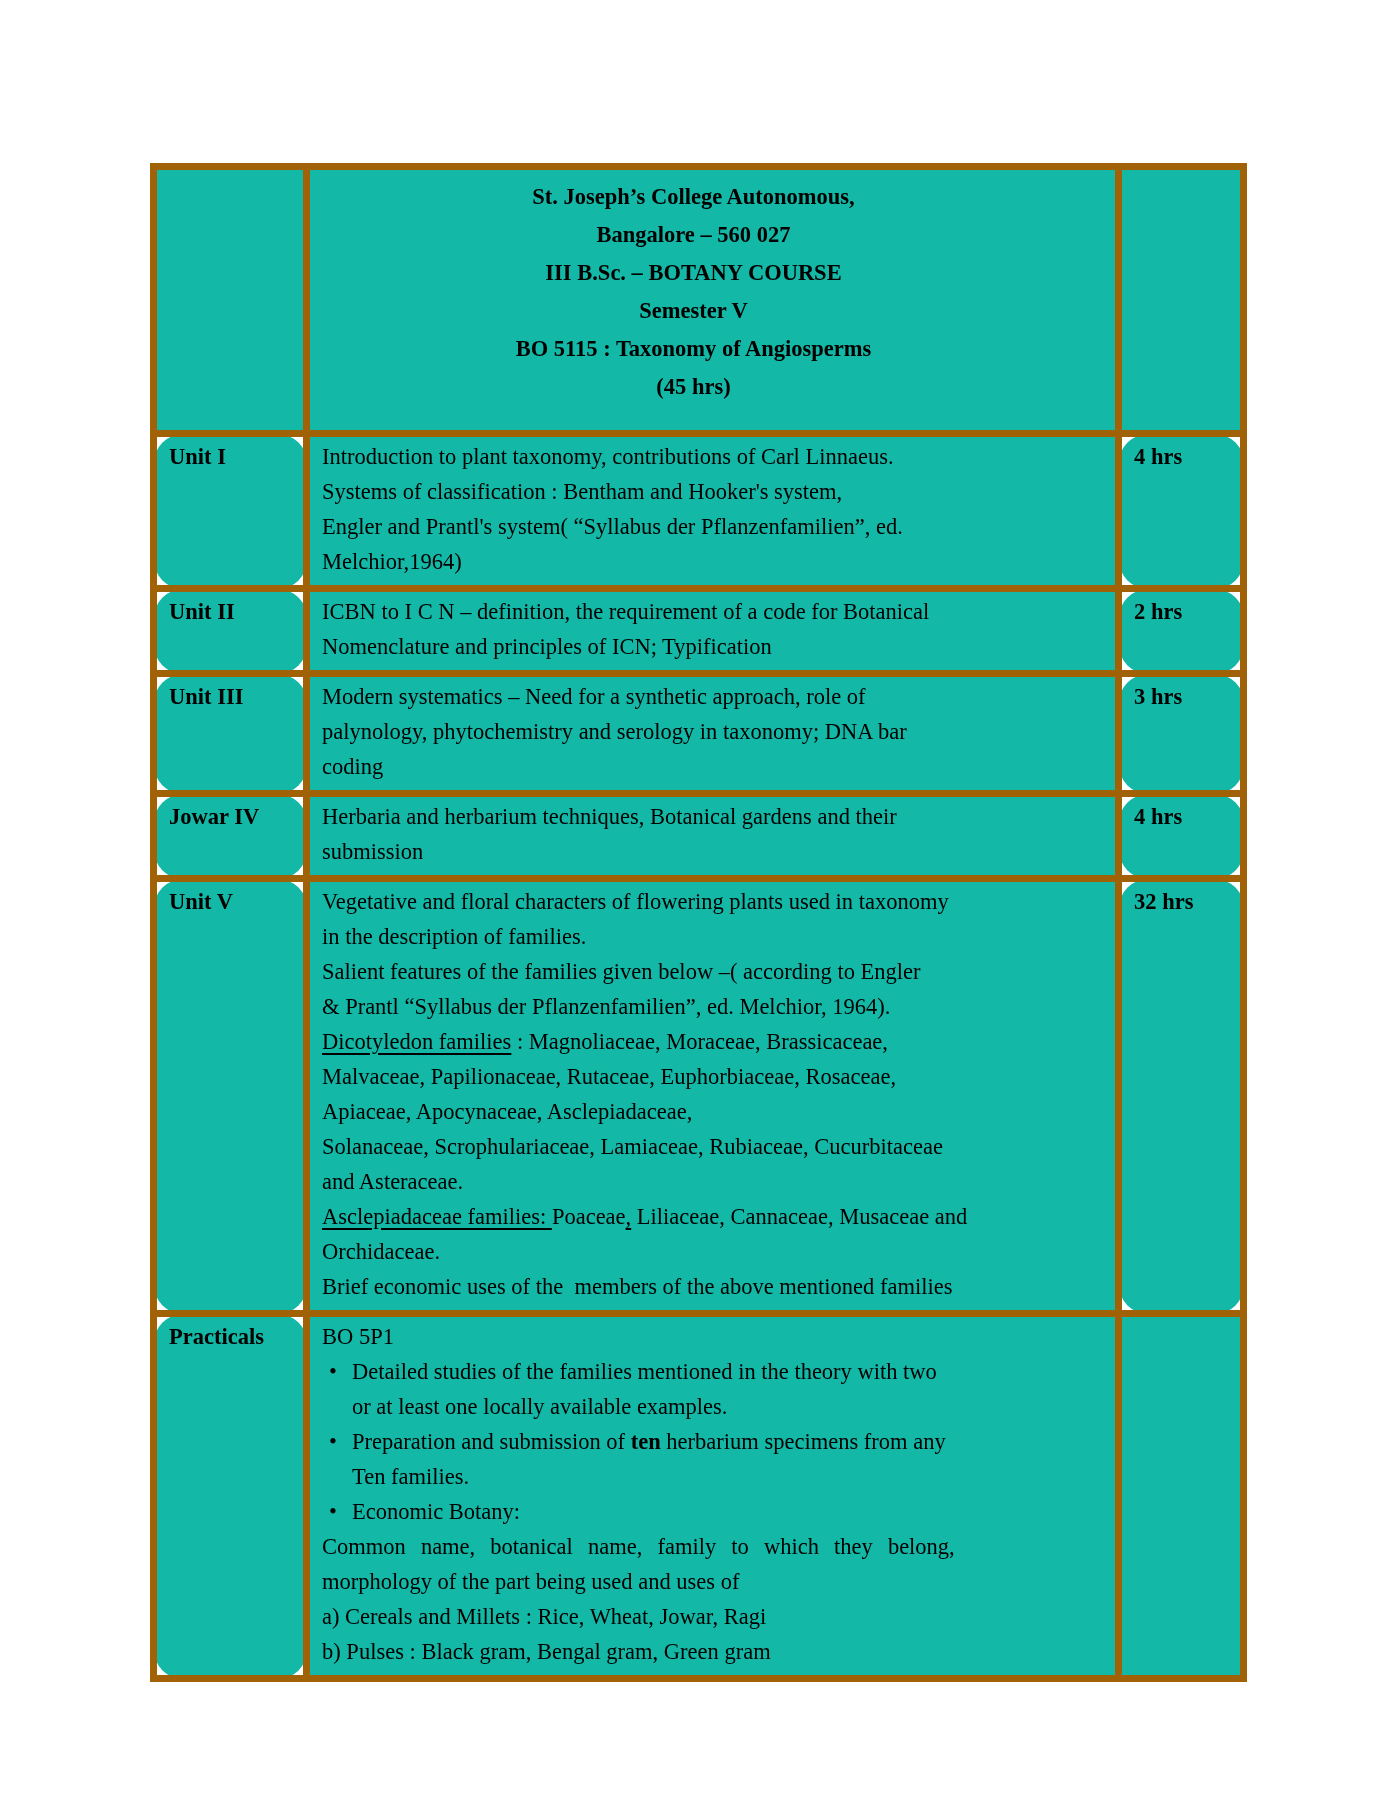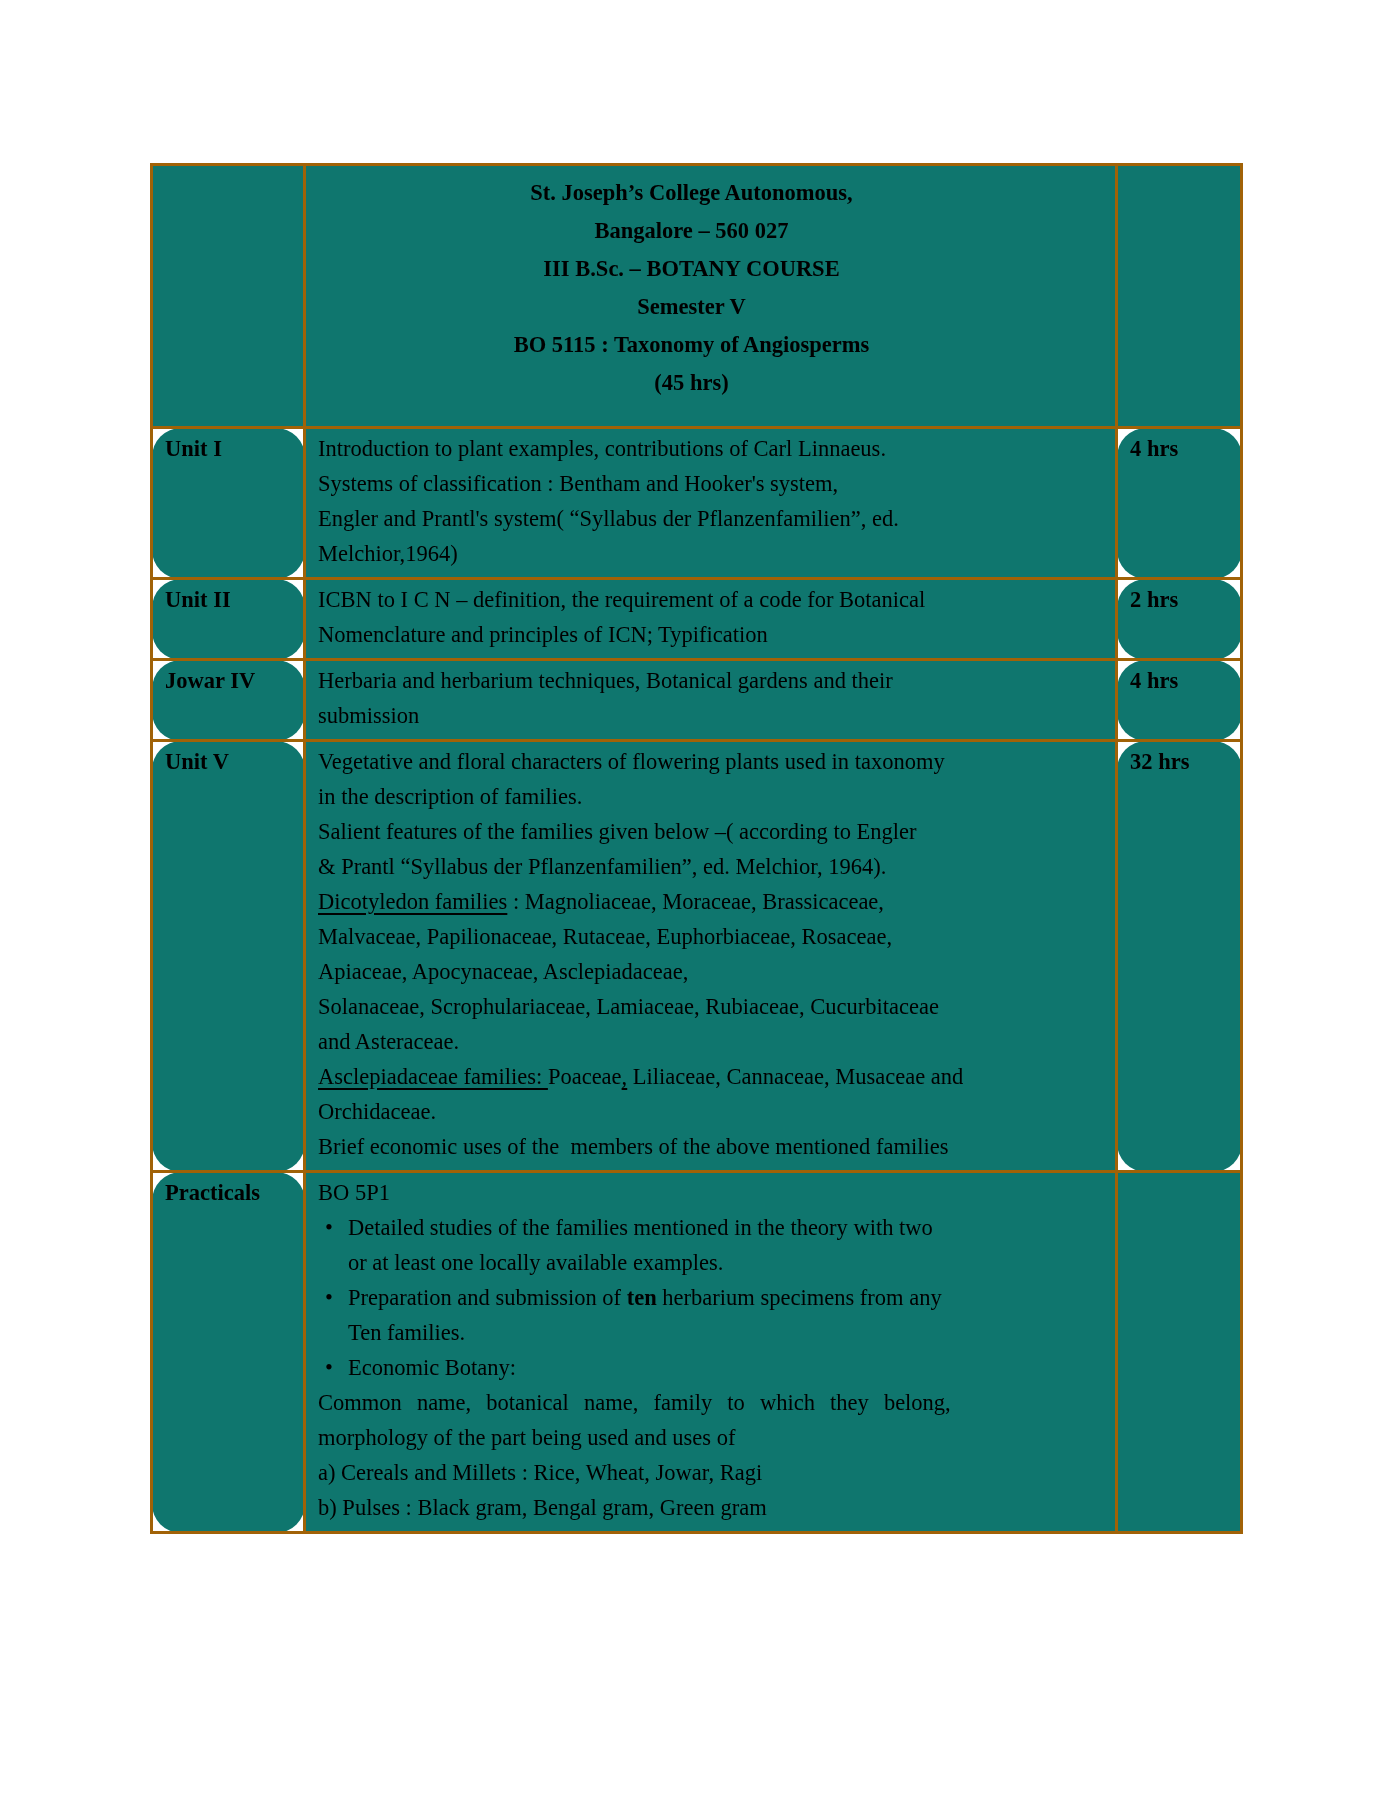--- a/index.html
+++ b/index.html
@@ -20,27 +20,27 @@
   }
   table.syllabus {
     position: absolute;
     left: 150px;
     top: 163px;
     width: 1090px;
     border-collapse: collapse;
     table-layout: fixed;
   }
   td {
-    border: 3px solid #a16207;
+    border: 7px solid #a16207;
     vertical-align: top;
     font-size: 22.5px;
     line-height: 35px;
     padding: 2px 10px 6px 12px;
     color: #000000;
-    background: #0f766e;
+    background: #14b8a6;
     margin-left: 20px;
   }
   td.header-cell {
     text-align: center;
     font-weight: bold;
     line-height: 38px;
     padding: 8px 50px 20px 12px;
   }
   .unit-label, .hours {
     font-weight: bold;
@@ -95,34 +95,41 @@
         <div>III B.Sc. – BOTANY COURSE</div>
         <div>Semester V</div>
         <div>BO 5115 : Taxonomy of Angiosperms</div>
         <div>(45 hrs)</div>
       </td>
       <td></td>
     </tr>
 
     <tr>
       <td class="unit-label">Unit I</td>
-      <td class="content">Introduction to plant examples, contributions of Carl Linnaeus.
+      <td class="content">Introduction to plant taxonomy, contributions of Carl Linnaeus.
 Systems of classification : Bentham and Hooker's system,
 Engler and Prantl's system( “Syllabus der Pflanzenfamilien”, ed.
 Melchior,1964)</td>
       <td class="hours">4 hrs</td>
     </tr>
 
     <tr>
       <td class="unit-label">Unit II</td>
       <td class="content">ICBN to I C N – definition, the requirement of a code for Botanical
 Nomenclature and principles of ICN; Typification</td>
       <td class="hours">2 hrs</td>
     </tr>
 
+    <tr>
+      <td class="unit-label">Unit III</td>
+      <td class="content">Modern systematics – Need for a synthetic approach, role of
+palynology, phytochemistry and serology in taxonomy; DNA bar
+coding</td>
+      <td class="hours">3 hrs</td>
+    </tr>
 
     <tr>
       <td class="unit-label">Jowar IV</td>
       <td class="content">Herbaria and herbarium techniques, Botanical gardens and their
 submission</td>
       <td class="hours">4 hrs</td>
     </tr>
 
     <tr>
       <td class="unit-label">Unit V</td>

